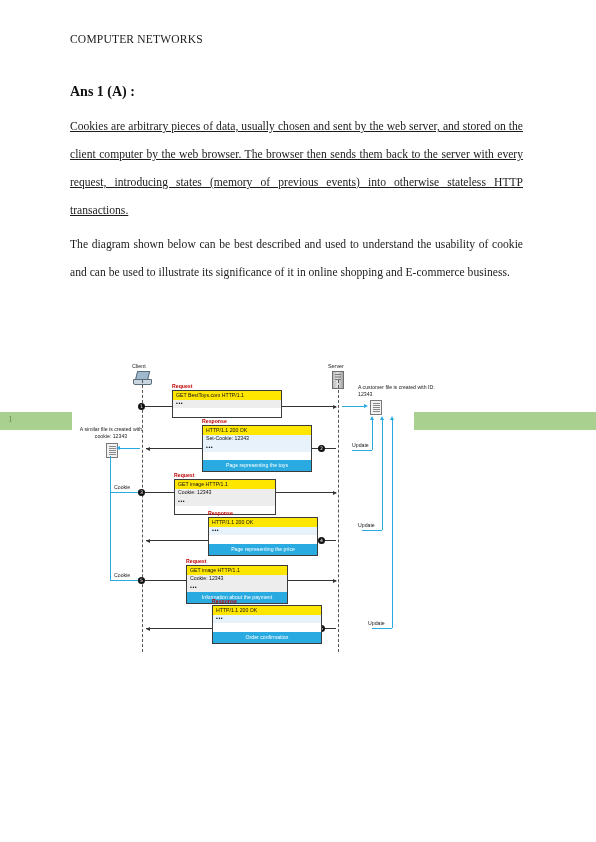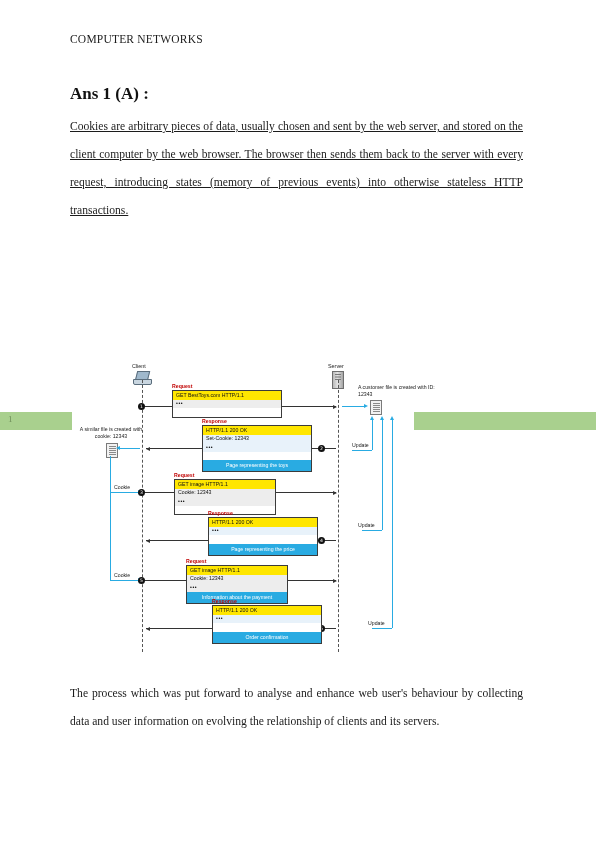--- a/index.html
+++ b/index.html
@@ -30,21 +30,21 @@
     top: 33px;
     font-size: 11.5px;
     letter-spacing: 0.2px;
     color: #1c1c1c;
   }
 
   .ans-title {
     position: absolute;
     left: 70px;
     top: 84px;
-    font-size: 17px;
+    font-size: 14px;
     font-weight: bold;
     color: #111;
   }
 
   .para {
     position: absolute;
     left: 70px;
     width: 453px;
     font-size: 11.6px;
     line-height: 28px;
@@ -289,21 +289,21 @@
 </head>
 <body>
 
 <div class="page">
 
   <div class="doc-header">COMPUTER NETWORKS</div>
 
   <div class="ans-title">Ans 1 (A) :</div>
 
   <div class="para para-1">Cookies are arbitrary pieces of data, usually chosen and  sent by the web server, and stored on the client computer by the web browser. The browser then sends them back to the server with every request, introducing states (memory of previous events) into otherwise stateless HTTP transactions.</div>
-  <div class="para para-3">The process which was put forward  to analyse and enhance web user's behaviour by collecting data and user information on evolving the relationship of clients and its servers.</div>
+  <div class="para para-2">The diagram shown below can be best described and used to understand the usability of cookie and can be used to illustrate its significance of it in online shopping and E-commerce business.</div>
 
   <div class="green-band">
     <div class="seg-left"></div>
     <div class="band-num">1</div>
     <div class="seg-right"></div>
   </div>
 
   <div class="diagram">
 
     <div class="endpoint-label client">Client</div>

